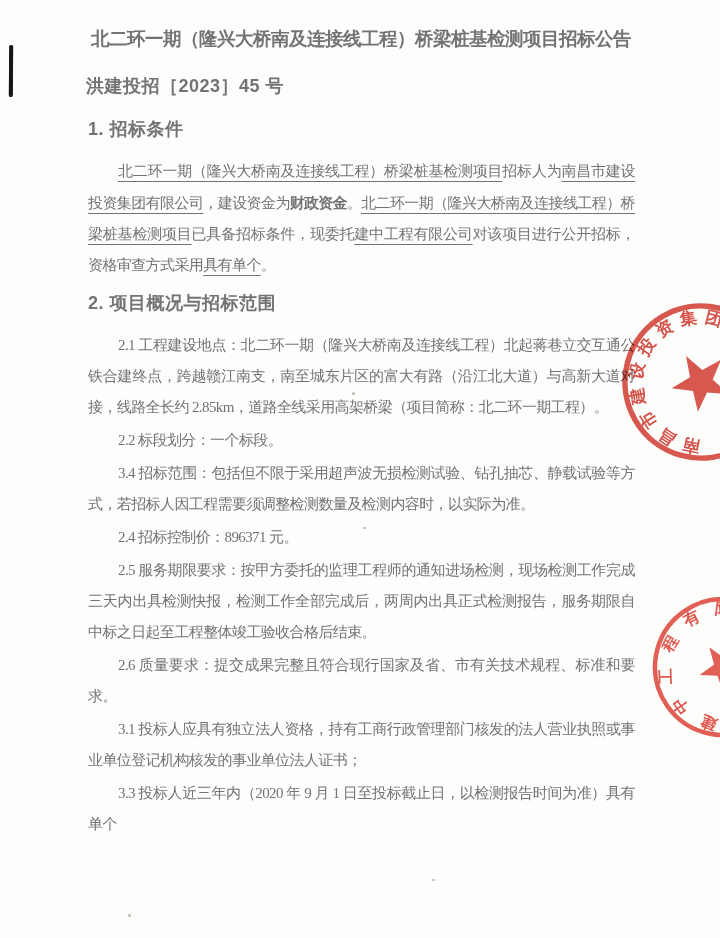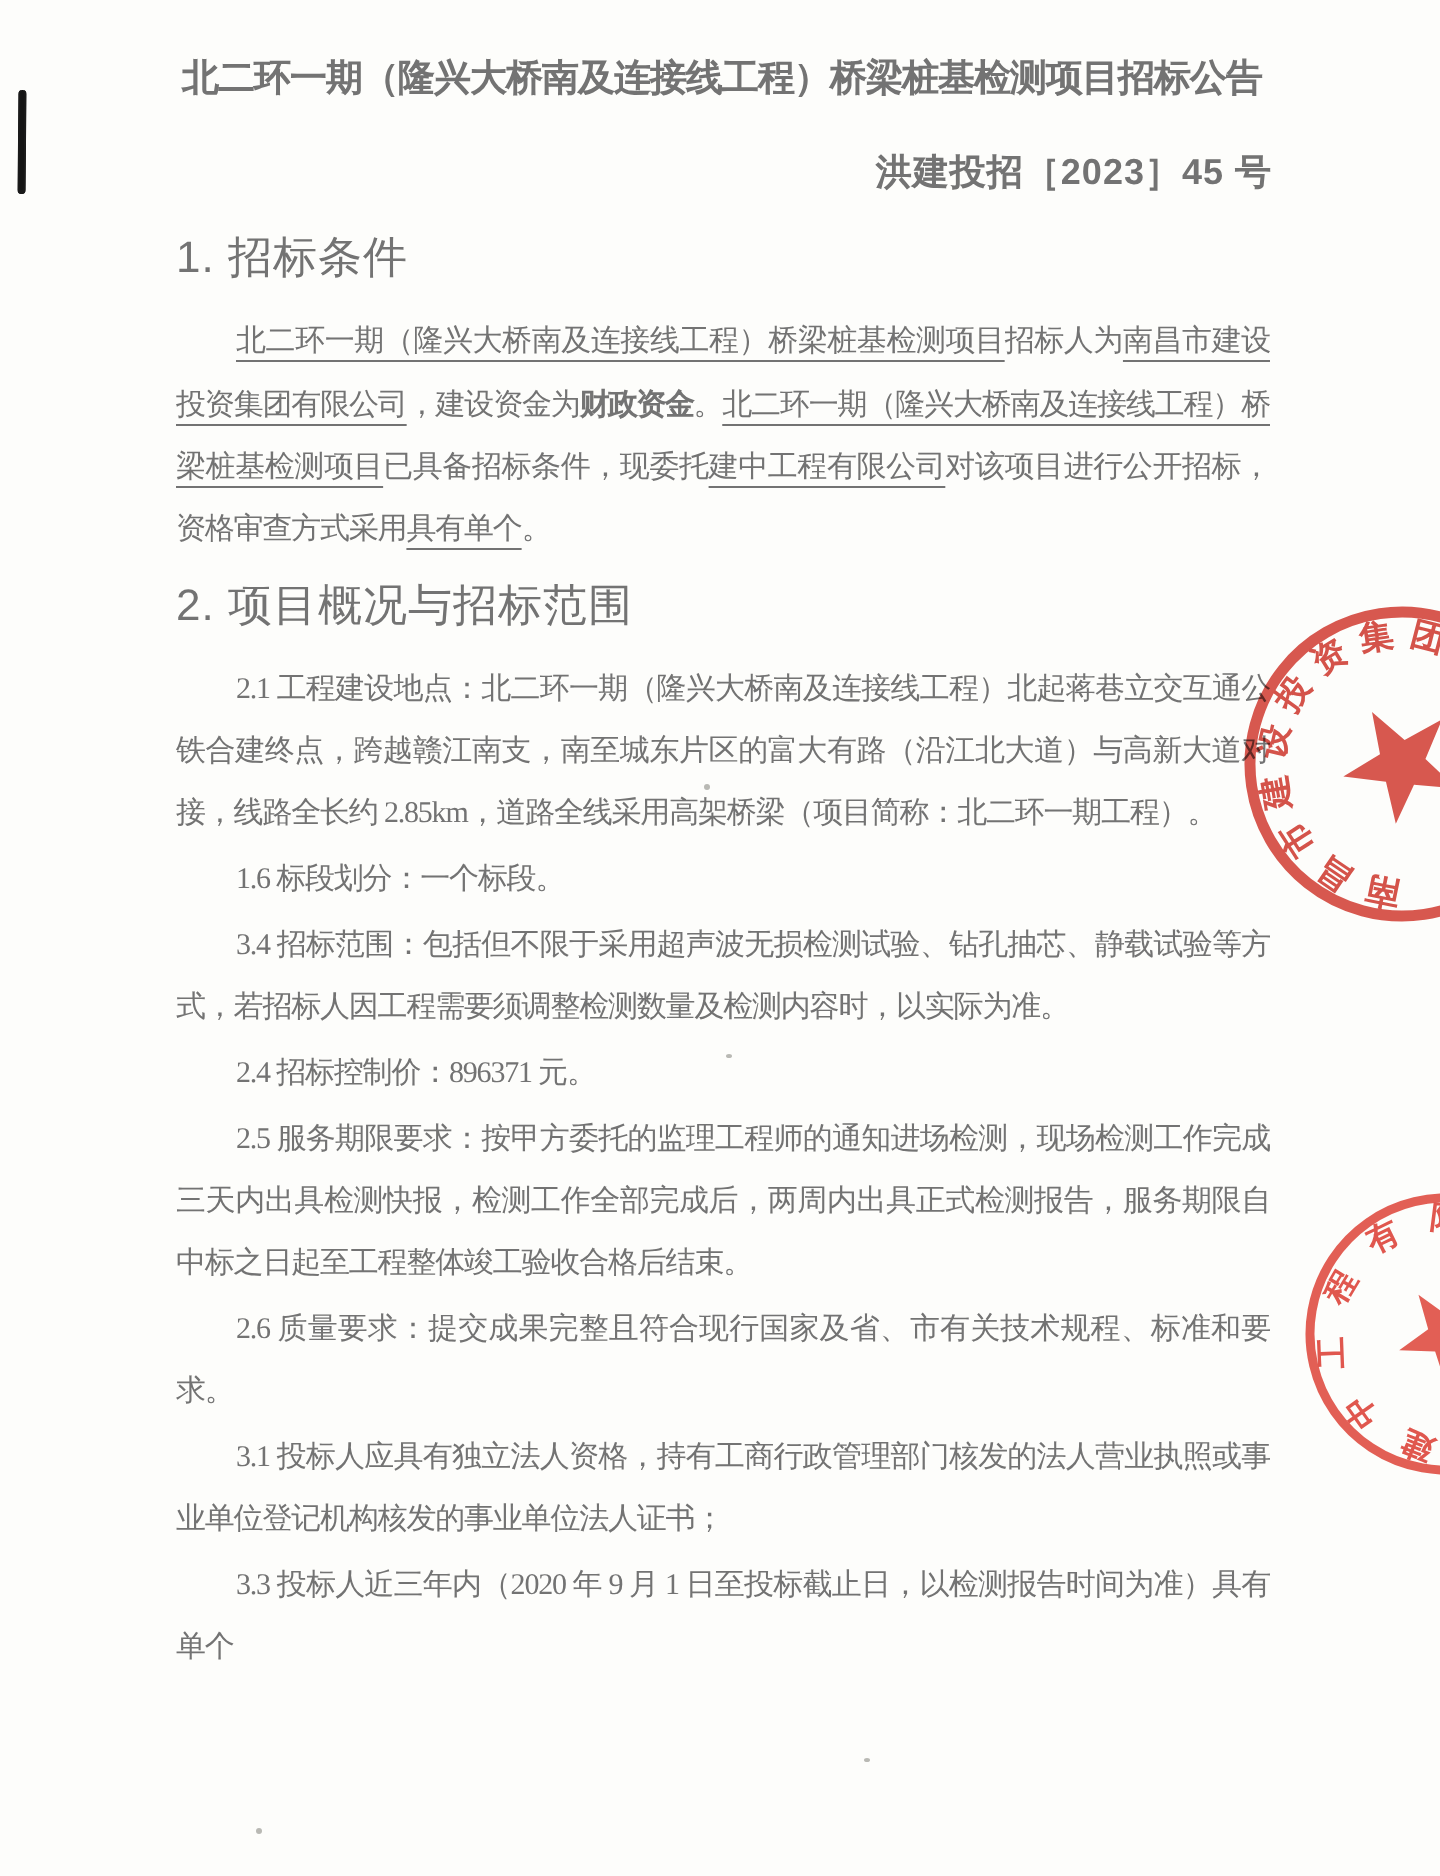--- a/index.html
+++ b/index.html
@@ -35,36 +35,36 @@
     font-family: "Liberation Sans", sans-serif;
     font-weight: bold;
     font-size: 18.5px;
     letter-spacing: -0.5px;
     line-height: 26px;
   }
   .doc-number {
     position: absolute;
     left: 86px; top: 74px;
     width: 550px;
-    text-align: right;
+    text-align: left;
     font-family: "Liberation Sans", sans-serif;
     font-weight: bold;
     font-size: 18px;
     letter-spacing: 0.5px;
   }
 
   .doc-body {
     position: absolute;
     left: 88px; top: 117px;
     width: 547px;
   }
   .sec-heading {
     font-family: "Liberation Sans", sans-serif;
-    font-weight: normal;
-    font-size: 22px;
+    font-weight: bold;
+    font-size: 18px;
     line-height: 24px;
     margin: 10px 0 15px 0;
     letter-spacing: 0.5px;
   }
   .sec-heading:first-child { margin-top: 0; }
   .para {
     margin: 2px 0;
     font-size: 15px;
     letter-spacing: -0.6px;
     line-height: 31px;
@@ -104,21 +104,21 @@
   <div class="speck" style="left:432px; top:879px; width:3px; height:2px;"></div>
 
   <div class="doc-title">北二环一期（隆兴大桥南及连接线工程）桥梁桩基检测项目招标公告</div>
   <div class="doc-number">洪建投招［2023］45 号</div>
 
   <div class="doc-body">
       <div class="sec-heading">1. 招标条件</div>
       <p class="para"><span class="u">北二环一期（隆兴大桥南及连接线工程）桥梁桩基检测项目</span><span>招标人为</span><span class="u">南昌市建设投资集团有限公司</span><span>，建设资金为</span><span class="b">财政资金</span><span>。</span><span class="u">北二环一期（隆兴大桥南及连接线工程）桥梁桩基检测项目</span><span>已具备招标条件，现委托</span><span class="u">建中工程有限公司</span><span>对该项目进行公开招标，资格审查方式采用</span><span class="u">具有单个</span><span>。</span></p>
       <div class="sec-heading">2. 项目概况与招标范围</div>
       <p class="para"><span>2.1 工程建设地点：北二环一期（隆兴大桥南及连接线工程）北起蒋巷立交互通公铁合建终点，跨越赣江南支，南至城东片区的富大有路（沿江北大道）与高新大道对接，线路全长约 2.85km，道路全线采用高架桥梁（项目简称：北二环一期工程）。</span></p>
-      <p class="para"><span>1.6 标段划分：一个标段。</span></p>
+      <p class="para"><span>2.2 标段划分：一个标段。</span></p>
       <p class="para"><span>3.4 招标范围：包括但不限于采用超声波无损检测试验、钻孔抽芯、静载试验等方式，若招标人因工程需要须调整检测数量及检测内容时，以实际为准。</span></p>
       <p class="para"><span>2.4 招标控制价：896371 元。</span></p>
       <p class="para"><span>2.5 服务期限要求：按甲方委托的监理工程师的通知进场检测，现场检测工作完成三天内出具检测快报，检测工作全部完成后，两周内出具正式检测报告，服务期限自中标之日起至工程整体竣工验收合格后结束。</span></p>
       <p class="para"><span>2.6 质量要求：提交成果完整且符合现行国家及省、市有关技术规程、标准和要求。</span></p>
       <p class="para"><span>3.1 投标人应具有独立法人资格，持有工商行政管理部门核发的法人营业执照或事业单位登记机构核发的事业单位法人证书；</span></p>
       <p class="para"><span>3.3 投标人近三年内（2020 年 9 月 1 日至投标截止日，以检测报告时间为准）具有单个</span></p>
     </div>
 
   <svg class="stamp" style="left:616px; top:297px;" width="170" height="170" viewBox="0 0 170 170">
     <defs>

